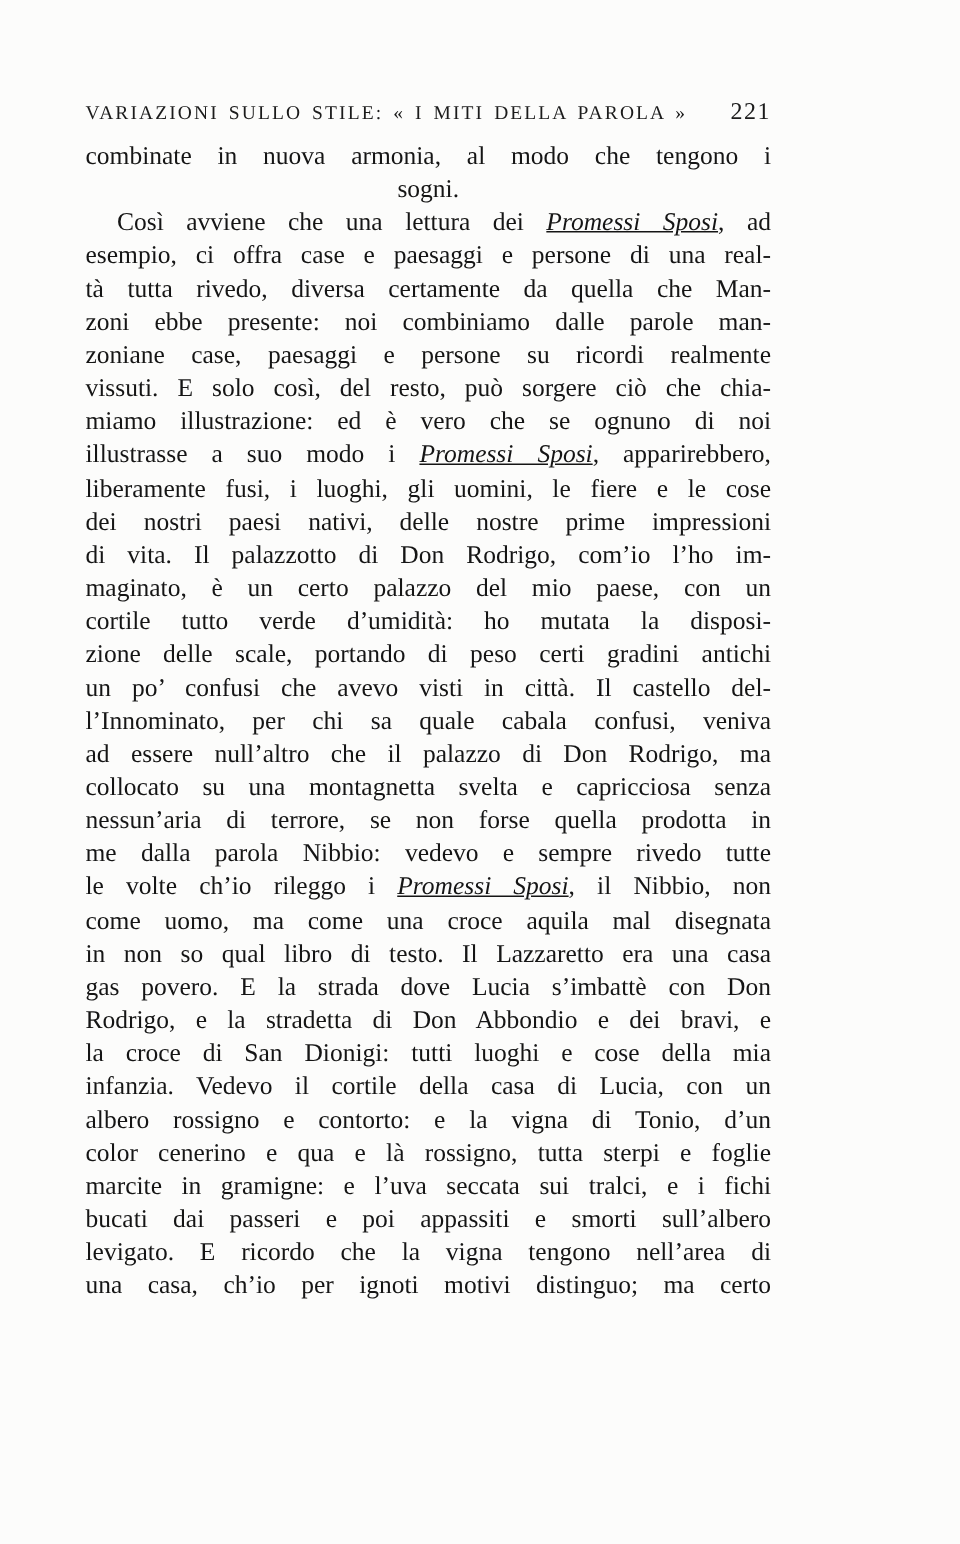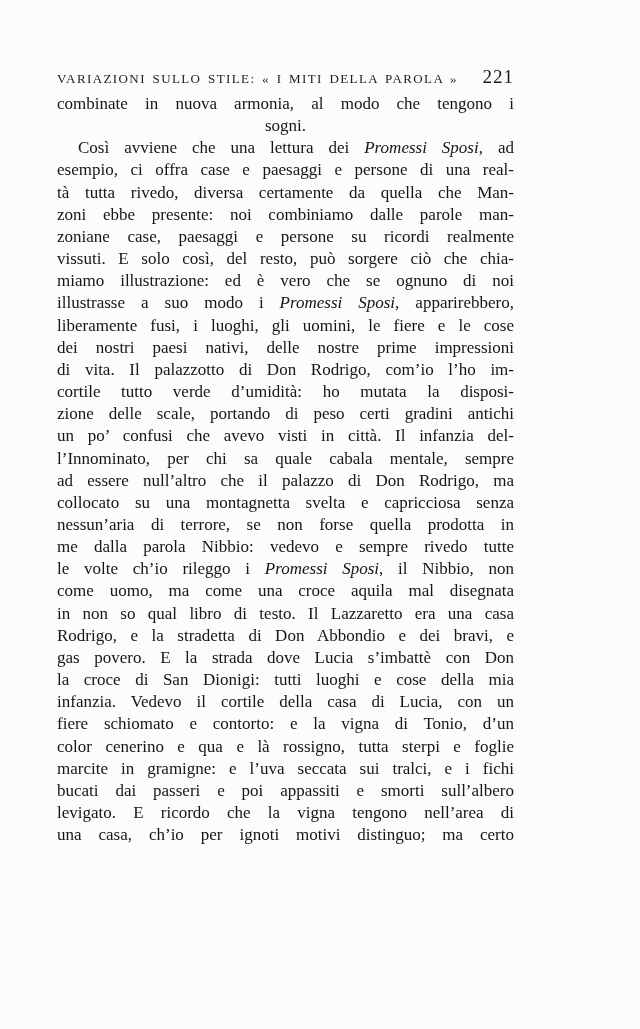--- a/index.html
+++ b/index.html
@@ -20,35 +20,35 @@
     display: flex; justify-content: space-between; align-items: baseline;
     color: #1b1b1b;
   }
   .running-header .title {
     font-size: 13px;
     letter-spacing: 1.4px;
     word-spacing: 2px;
     white-space: nowrap;
   }
   .running-header .pagenum {
-    font-size: 19px;
+    font-size: 16px;
     letter-spacing: 1px;
     padding-left: 10px;
   }
   .text-block {
     position: absolute;
     left: 57px; top: 93px; width: 457px;
     font-size: 17px;
     line-height: 22.15px;
     color: #151515;
   }
   .line { text-align: center; }
   .line.j { text-align: justify; text-align-last: justify; text-justify: inter-word; }
   .line.ind { text-indent: 21px; }
-  .it { font-style: italic; }
+  .it { font-style: italic; text-decoration: underline; }
 </style>
 </head>
 <body>
 
 <div class="sheet">
 
   <div class="running-header">
     <span class="title">VARIAZIONI SULLO STILE: « I MITI DELLA PAROLA »</span>
     <span class="pagenum">221</span>
   </div>
@@ -60,36 +60,37 @@
     <div class="line j">esempio, ci offra case e paesaggi e persone di una real-</div>
     <div class="line j">tà tutta rivedo, diversa certamente da quella che Man-</div>
     <div class="line j">zoni ebbe presente: noi combiniamo dalle parole man-</div>
     <div class="line j">zoniane case, paesaggi e persone su ricordi realmente</div>
     <div class="line j">vissuti. E solo così, del resto, può sorgere ciò che chia-</div>
     <div class="line j">miamo illustrazione: ed è vero che se ognuno di noi</div>
     <div class="line j"><span>illustrasse a suo modo i </span><span class="it">Promessi Sposi</span><span>, apparirebbero,</span></div>
     <div class="line j">liberamente fusi, i luoghi, gli uomini, le fiere e le cose</div>
     <div class="line j">dei nostri paesi nativi, delle nostre prime impressioni</div>
     <div class="line j">di vita. Il palazzotto di Don Rodrigo, com’io l’ho im-</div>
+    <div class="line j">maginato, è un certo palazzo del mio paese, con un</div>
     <div class="line j">cortile tutto verde d’umidità: ho mutata la disposi-</div>
     <div class="line j">zione delle scale, portando di peso certi gradini antichi</div>
-    <div class="line j">un po’ confusi che avevo visti in città. Il infanzia del-</div>
-    <div class="line j">l’Innominato, per chi sa quale cabala mentale, sempre</div>
+    <div class="line j">un po’ confusi che avevo visti in città. Il castello del-</div>
+    <div class="line j">l’Innominato, per chi sa quale cabala confusi, veniva</div>
     <div class="line j">ad essere null’altro che il palazzo di Don Rodrigo, ma</div>
     <div class="line j">collocato su una montagnetta svelta e capricciosa senza</div>
     <div class="line j">nessun’aria di terrore, se non forse quella prodotta in</div>
     <div class="line j">me dalla parola Nibbio: vedevo e sempre rivedo tutte</div>
     <div class="line j"><span>le volte ch’io rileggo i </span><span class="it">Promessi Sposi</span><span>, il Nibbio, non</span></div>
     <div class="line j">come uomo, ma come una croce aquila mal disegnata</div>
     <div class="line j">in non so qual libro di testo. Il Lazzaretto era una casa</div>
+    <div class="line j">gas povero. E la strada dove Lucia s’imbattè con Don</div>
     <div class="line j">Rodrigo, e la stradetta di Don Abbondio e dei bravi, e</div>
-    <div class="line j">gas povero. E la strada dove Lucia s’imbattè con Don</div>
     <div class="line j">la croce di San Dionigi: tutti luoghi e cose della mia</div>
     <div class="line j">infanzia. Vedevo il cortile della casa di Lucia, con un</div>
-    <div class="line j">fiere schiomato e contorto: e la vigna di Tonio, d’un</div>
+    <div class="line j">albero rossigno e contorto: e la vigna di Tonio, d’un</div>
     <div class="line j">color cenerino e qua e là rossigno, tutta sterpi e foglie</div>
     <div class="line j">marcite in gramigne: e l’uva seccata sui tralci, e i fichi</div>
     <div class="line j">bucati dai passeri e poi appassiti e smorti sull’albero</div>
     <div class="line j">levigato. E ricordo che la vigna tengono nell’area di</div>
     <div class="line j">una casa, ch’io per ignoti motivi distinguo; ma certo</div>
   </div>
 
 </div>
 
 </body></html>

